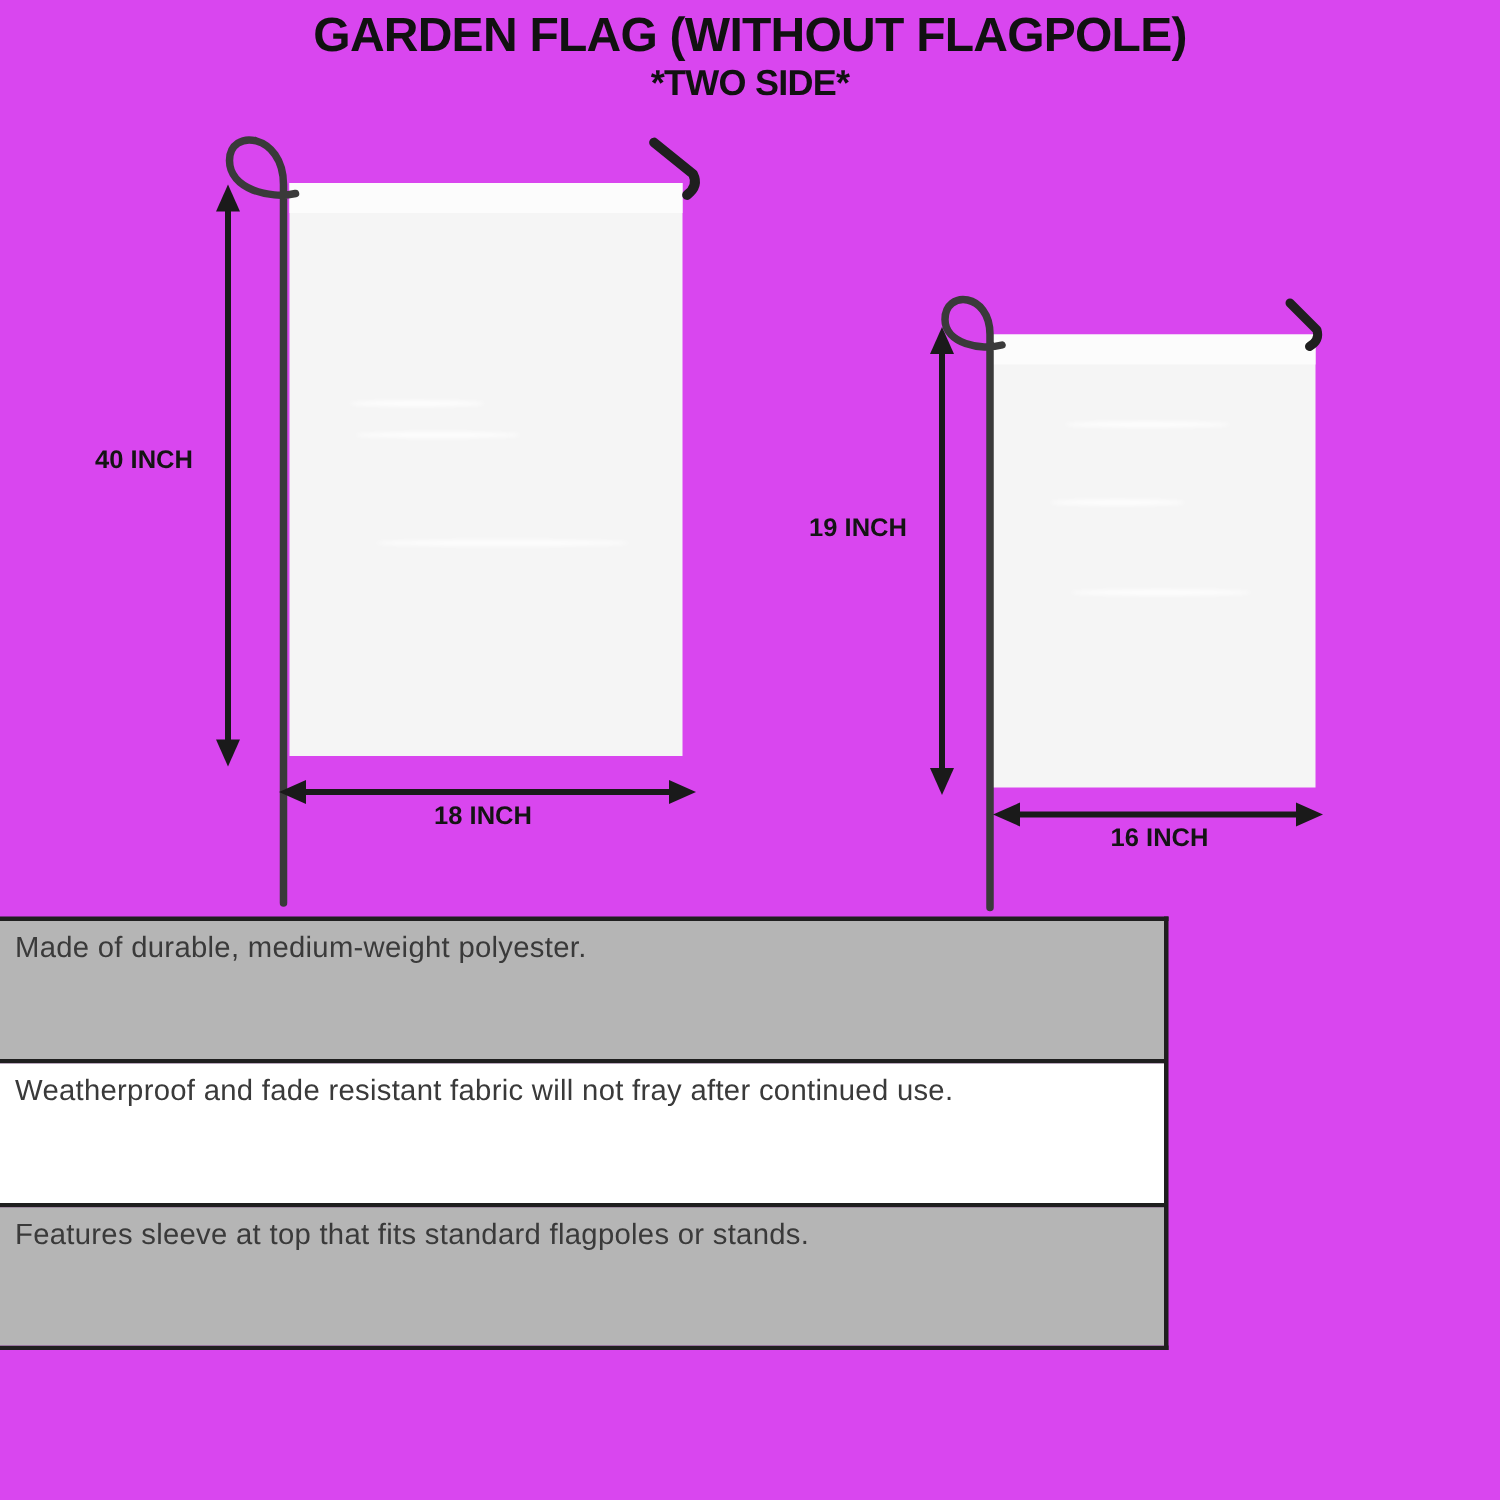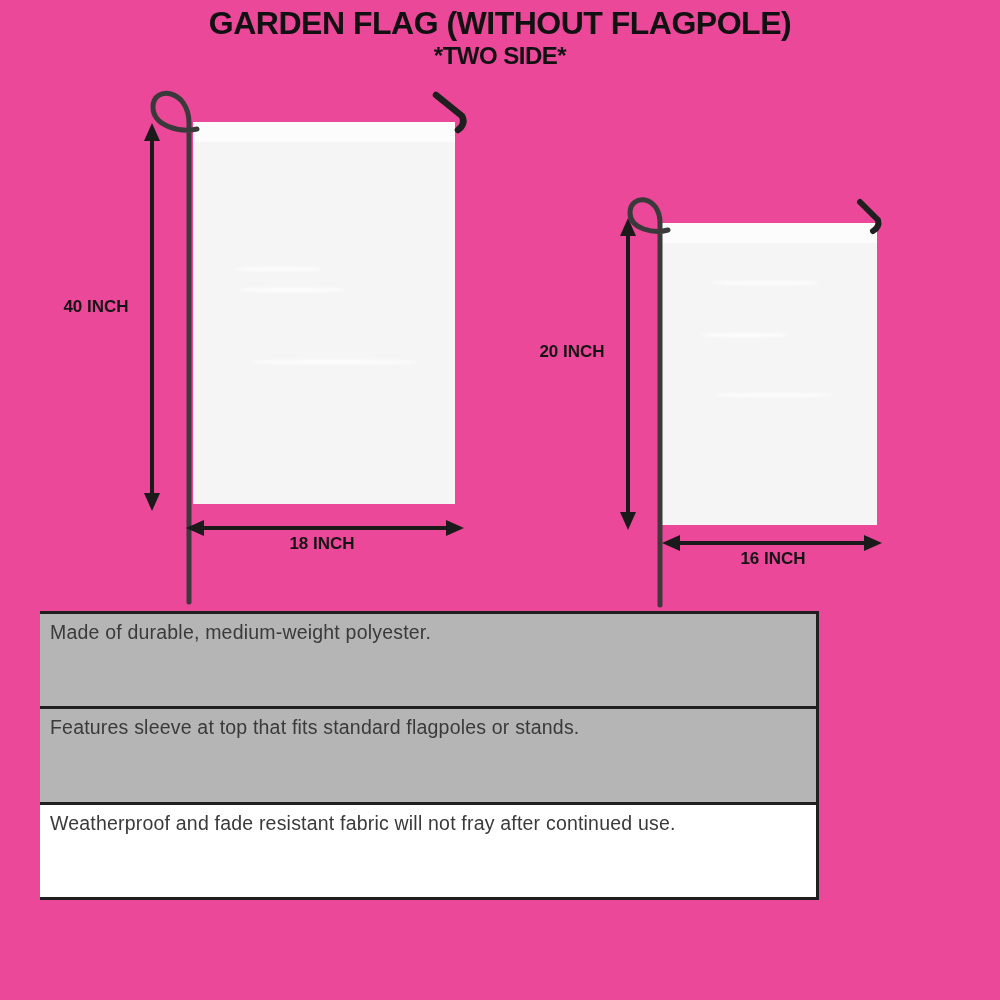--- a/index.html
+++ b/index.html
@@ -11,21 +11,21 @@
     --flag-sleeve:#fcfcfc;
     --row-shaded:#b5b5b5;
     --row-plain:#ffffff;
     --border:#1f1f1f;
     --row-text:#3a3a3a;
   }
   *{margin:0;padding:0;box-sizing:border-box;}
   html,body{background:#ffffff;}
   body{font-family:"Liberation Sans", sans-serif;}
   #canvas{
-    position:relative;width:1000px;height:1000px;background:#ec4899;overflow:hidden;
+    position:relative;width:1000px;height:1000px;background:#d946ef;overflow:hidden;
   }
 
   
   header{position:absolute;top:6px;left:0;width:100%;text-align:center;color:var(--title-color);}
   .t1{font-size:32px;font-weight:800;letter-spacing:-0.5px;line-height:1.1;}
   .t2{font-size:24px;font-weight:800;letter-spacing:-0.5px;line-height:1.1;margin-top:2px;}
 
   
   .flag{position:absolute;background:var(--flag);}
   .flag-large{left:193px;top:122px;width:262px;height:382px;}
@@ -58,21 +58,21 @@
   .dim-label{position:absolute;font-weight:700;font-size:17px;color:#141414;text-align:center;letter-spacing:0px;}
   .lbl-40{left:36px;top:297px;width:120px;}
   .lbl-28{left:242px;top:534px;width:160px;}
   .lbl-18{left:512px;top:342px;width:120px;}
   .lbl-12{left:693px;top:549px;width:160px;}
 
   
   .features{
     position:absolute;left:0;top:611px;width:779px;height:289px;
     border:3px solid var(--border);border-left:none;
-    display:flex;flex-direction:column;margin-left:40px;
+    display:flex;flex-direction:column;
   }
   .row{flex:1;border-bottom:3px solid var(--border);padding:6px 10px;
        font-size:19.5px;color:var(--row-text);letter-spacing:0.2px;line-height:1.25;}
   .row:last-child{border-bottom:none;}
   .row.shaded{background:var(--row-shaded);}
   .row.plain{background:var(--row-plain);}
 </style>
 </head>
 <body>
 
@@ -125,34 +125,34 @@
 
   <svg class="hook hook-small" width="42" height="48" viewBox="0 0 42 48">
     <path d="M10 8 L28 26 Q30 33 23 37" stroke-width="6"></path>
   </svg>
 
   <svg class="dim arr-v-small" width="24" height="312" viewBox="0 0 24 312">
     <line x1="12" y1="14" x2="12" y2="298"></line>
     <polygon points="12,0 4,18 20,18"></polygon>
     <polygon points="12,312 4,294 20,294"></polygon>
   </svg>
-  <div class="dim-label lbl-18">20 INCH</div>
+  <div class="dim-label lbl-18">19 INCH</div>
 
   <svg class="dim arr-h-small" width="220" height="24" viewBox="0 0 220 24">
     <line x1="14" y1="12" x2="206" y2="12"></line>
     <polygon points="0,12 18,4 18,20"></polygon>
     <polygon points="220,12 202,4 202,20"></polygon>
   </svg>
   <div class="dim-label lbl-12">16 INCH</div>
 
   <div class="features">
     <div class="row shaded">
       <span>Made of durable, medium-weight polyester.</span>
     </div>
+    <div class="row plain">
+      <span>Weatherproof and fade resistant fabric will not fray after continued use.</span>
+    </div>
     <div class="row shaded">
       <span>Features sleeve at top that fits standard flagpoles or stands.</span>
-    </div>
-    <div class="row plain">
-      <span>Weatherproof and fade resistant fabric will not fray after continued use.</span>
     </div>
   </div>
 
 </div>
 
 </body></html>

